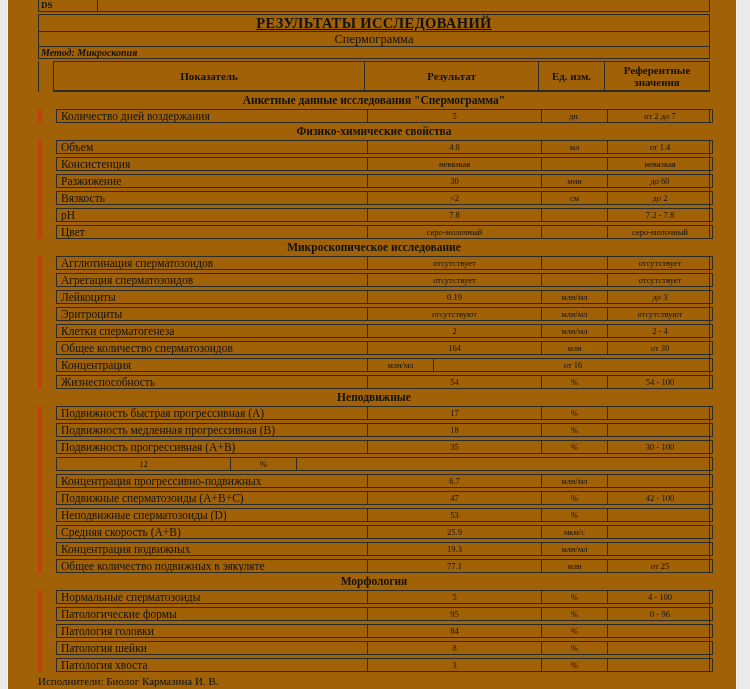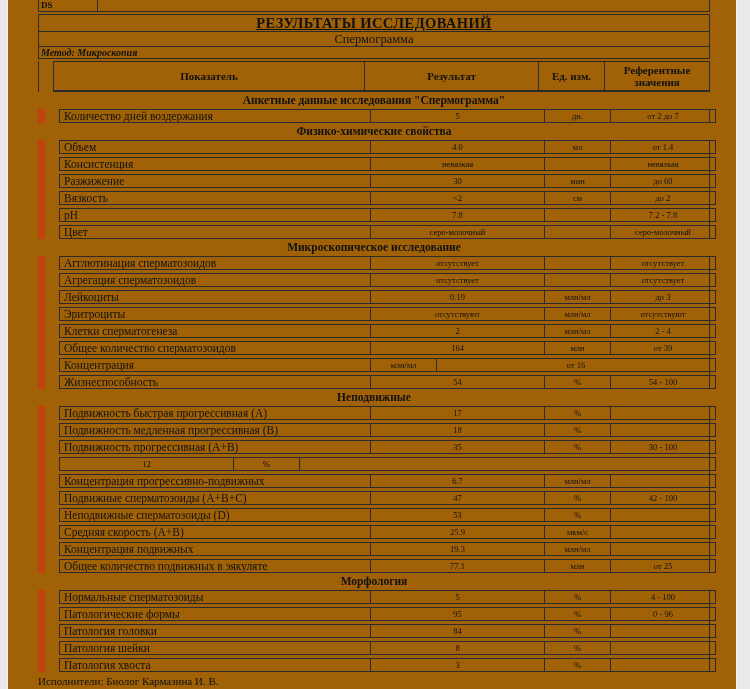--- a/index.html
+++ b/index.html
@@ -41,21 +41,21 @@
     display:flex;align-items:center;justify-content:center;text-align:center;
     font-weight:bold;font-size:11px;line-height:12px;box-sizing:border-box;
   }
   .hc-name{width:311px;border-right:1px solid #2b2b2b;}
   .hc-res{width:174px;border-right:1px solid #2b2b2b;}
   .hc-unit{width:66px;border-right:1px solid #2b2b2b;}
   .hc-ref{flex:1;padding:0 10px;}
 
   
   .section-title{height:17px;line-height:17px;text-align:center;font-weight:bold;font-size:11.5px;}
-  .group{border-left:7px solid #c2410c;border-right:1px solid #2b2b2b;padding-left:14px;box-sizing:border-box;width:672px;}
+  .group{border-left:4px solid #c2410c;border-right:1px solid #2b2b2b;padding-left:14px;box-sizing:border-box;width:672px;}
   .row{
     height:14px;box-sizing:border-box;margin-bottom:3px;display:flex;
     border:1px solid #2b2b2b;width:657px;
   }
   .row:last-child{margin-bottom:0;}
   .cell{box-sizing:border-box;display:flex;align-items:center;justify-content:center;
     font-size:8.5px;line-height:9px;overflow:hidden;white-space:nowrap;}
   .cell-name{width:311px;border-right:1px solid #2b2b2b;justify-content:flex-start;
     font-size:11.5px;line-height:12px;padding-left:4px;}
   .cell-res{width:174px;border-right:1px solid #2b2b2b;}

